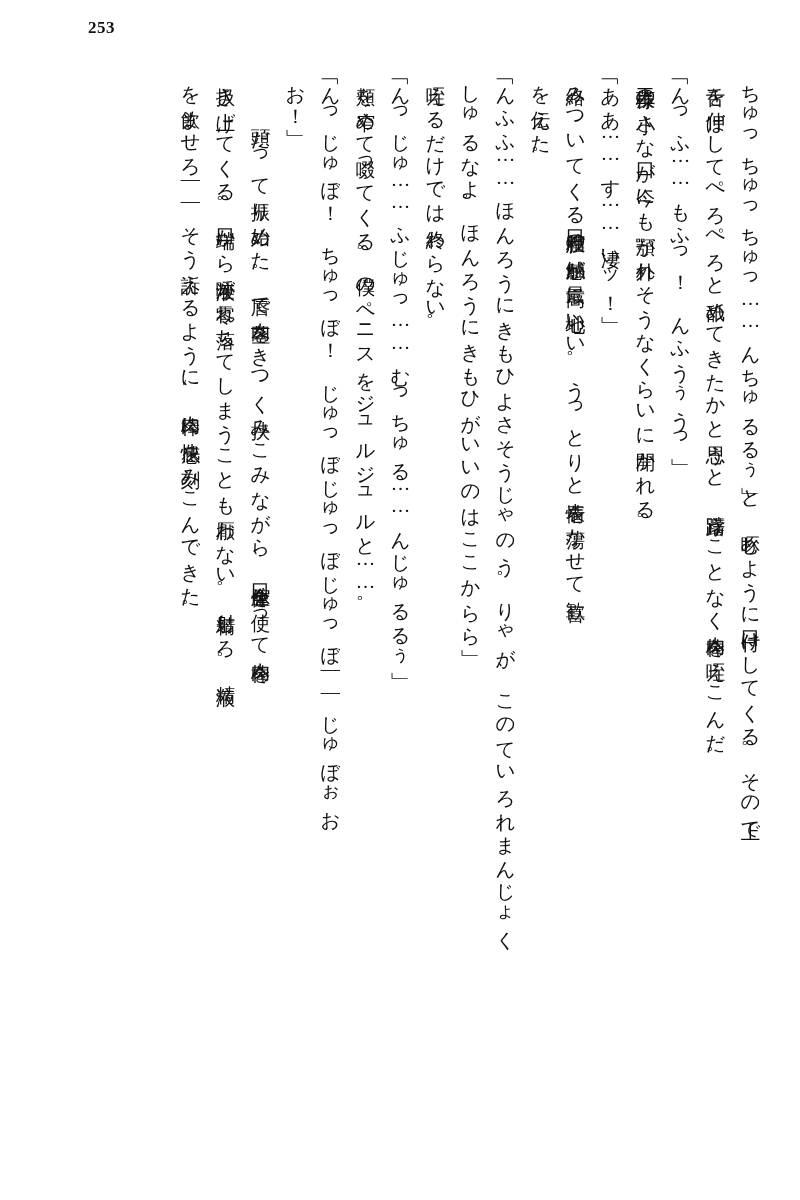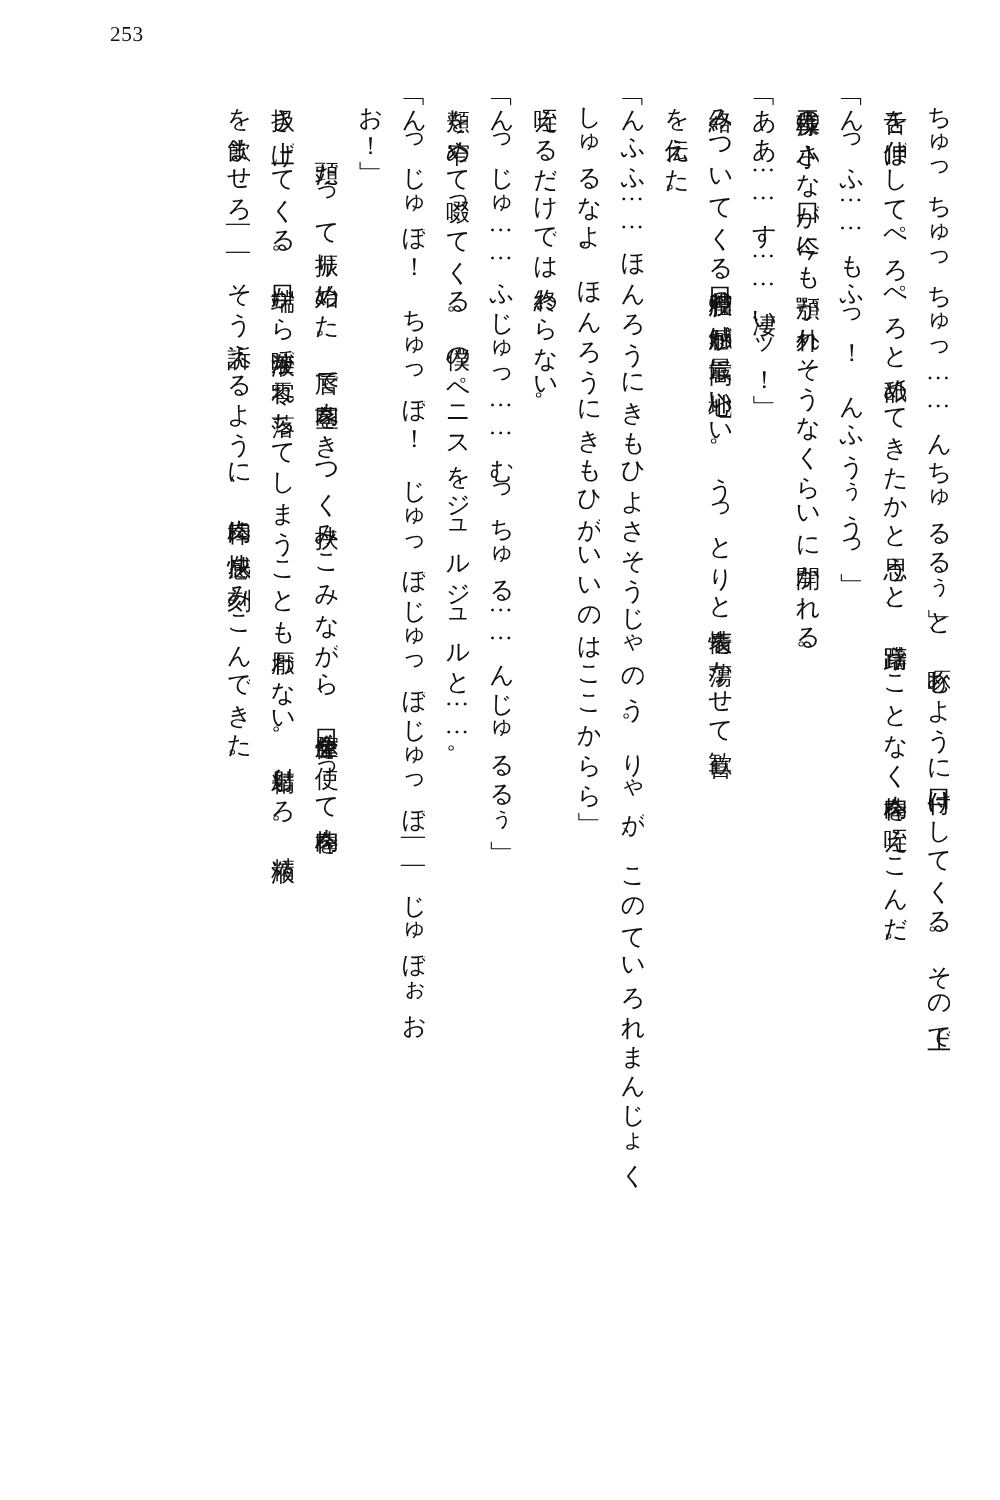--- a/index.html
+++ b/index.html
@@ -18,20 +18,21 @@
     box-sizing: border-box;
   }
   .page-number {
     position: absolute;
     top: 18px;
     left: 88px;
     font-size: 17px;
     font-family: "Liberation Serif", "DejaVu Serif", serif;
     color: #111111;
     letter-spacing: 0.5px;
+    font-weight: bold;
   }
   .body-area {
     position: absolute;
     top: 72px;
     left: 40px;
     right: 40px;
     bottom: 60px;
     display: flex;
     flex-direction: row-reverse;
     justify-content: flex-start;

